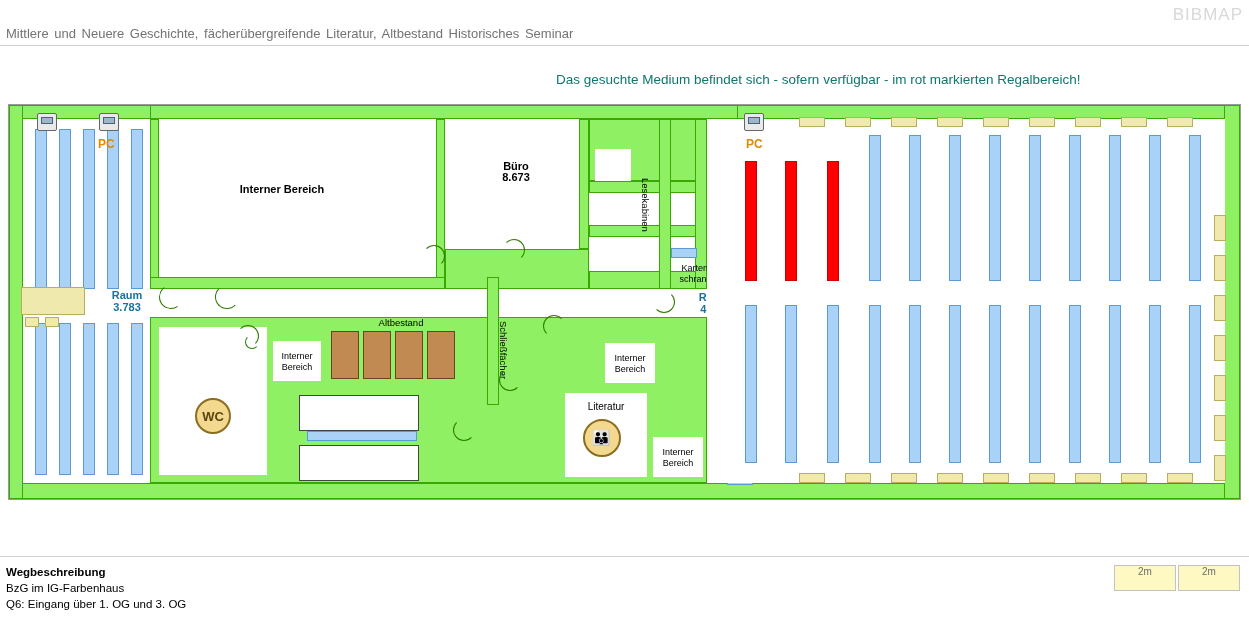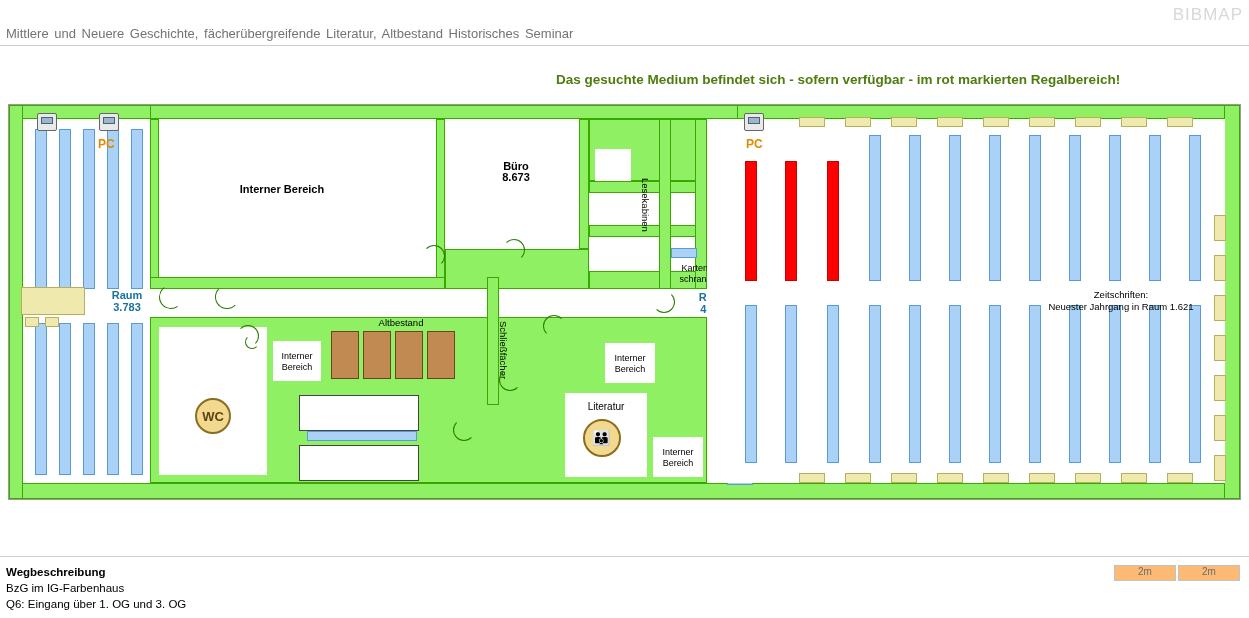--- a/index.html
+++ b/index.html
@@ -53,22 +53,22 @@
     font-weight: normal;
     color: #d8d8d8;
     letter-spacing: 1px;
   }
 
   
   #notice {
     position: absolute;
     left: 556px; top: 72px;
     font-size: 13.5px;
-    font-weight: bold;
-    color: #4d7c0f;
+    font-weight: normal;
+    color: #0f766e;
     white-space: nowrap;
   }
 
   
   #map {
     position: absolute;
     left: 8px; top: 104px;
     width: 1233px;
     height: 396px;
     background: #ffffff;
@@ -203,22 +203,22 @@
     position: absolute;
     left: 6px; top: 564px;
     font-size: 11.5px;
     color: #000;
     line-height: 16px;
   }
   #footer-title { font-weight: bold; }
   .scalebar {
     position: absolute;
     top: 565px;
-    height: 16px;
-    background: #fdba74;
+    height: 26px;
+    background: #fef9c3;
     border: 1px solid #c2c2c2;
     box-sizing: border-box;
     font-size: 10px;
     color: #6d6d6d;
     text-align: center;
     line-height: 12px;
   }
 </style>
 </head>
 <body>
@@ -389,22 +389,20 @@
   <div class="shelf-blue" style="left:860px; top:200px; width:12px; height:158px;"></div>
   <div class="shelf-blue" style="left:900px; top:200px; width:12px; height:158px;"></div>
   <div class="shelf-blue" style="left:940px; top:200px; width:12px; height:158px;"></div>
   <div class="shelf-blue" style="left:980px; top:200px; width:12px; height:158px;"></div>
   <div class="shelf-blue" style="left:1020px; top:200px; width:12px; height:158px;"></div>
   <div class="shelf-blue" style="left:1060px; top:200px; width:12px; height:158px;"></div>
   <div class="shelf-blue" style="left:1100px; top:200px; width:12px; height:158px;"></div>
   <div class="shelf-blue" style="left:1140px; top:200px; width:12px; height:158px;"></div>
   <div class="shelf-blue" style="left:1180px; top:200px; width:12px; height:158px;"></div>
 
-  <div class="note-right" style="left:1008px; top:184px; width:208px; white-space:pre-line;">Zeitschriften:
-Neuester Jahrgang in Raum  1.621</div>
 
   <div class="door-arc" style="left:150px; top:180px; width:24px; height:24px; transform: rotate(10deg);"></div>
   <div class="door-arc" style="left:206px; top:180px; width:24px; height:24px;"></div>
   <div class="door-arc" style="left:414px; top:140px; width:22px; height:22px; transform: rotate(180deg);"></div>
   <div class="door-arc" style="left:494px; top:134px; width:22px; height:22px; transform: rotate(180deg);"></div>
   <div class="door-arc" style="left:228px; top:220px; width:22px; height:22px; transform: rotate(180deg);"></div>
   <div class="door-arc" style="left:490px; top:264px; width:22px; height:22px;"></div>
   <div class="door-arc" style="left:444px; top:314px; width:22px; height:22px;"></div>
   <div class="door-arc" style="left:534px; top:210px; width:22px; height:22px; transform: rotate(90deg);"></div>
   <div class="door-arc" style="left:644px; top:186px; width:22px; height:22px; transform: rotate(270deg);"></div>

